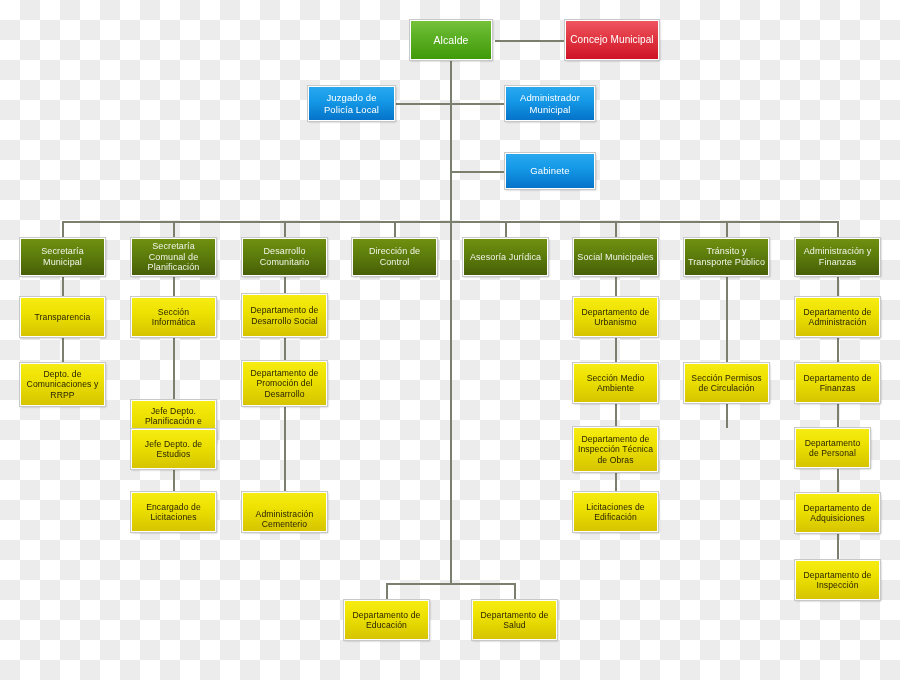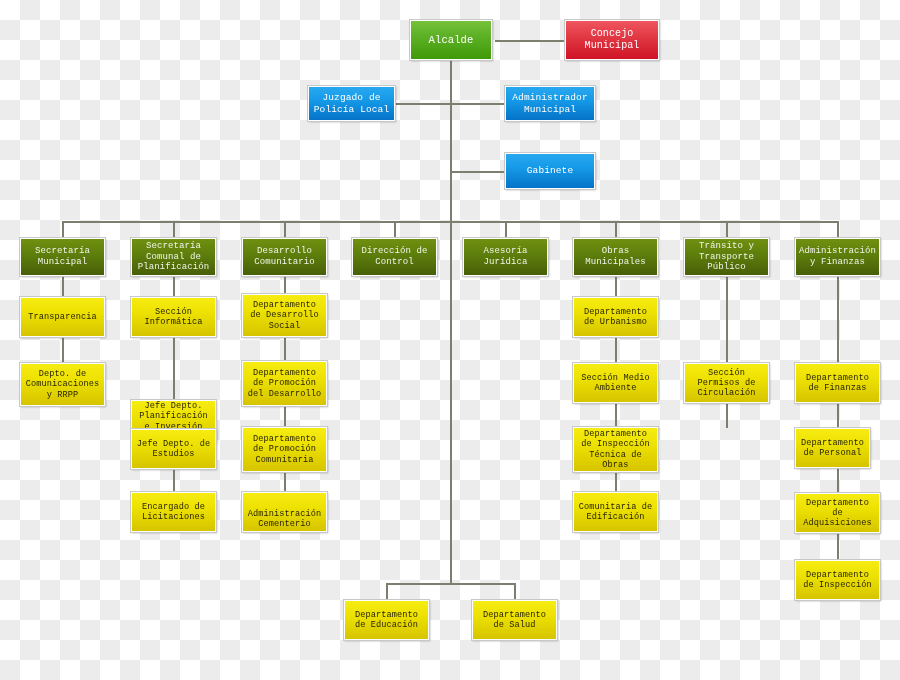--- a/index.html
+++ b/index.html
@@ -10,21 +10,20 @@
   }
   #canvas{
     position:relative;
     width:900px;height:680px;
     background-color:#ffffff;
     background-image:
       linear-gradient(45deg,#ececec 25%,transparent 25%,transparent 75%,#ececec 75%,#ececec),
       linear-gradient(45deg,#ececec 25%,transparent 25%,transparent 75%,#ececec 75%,#ececec);
     background-size:40px 40px;
     background-position:0 0,20px 20px;
-    font-family:Liberation Mono, monospace;
   }
 
   
   .ln{position:absolute;background:#7a7f6e;}
   .ln.h{height:2px;}
   .ln.v{width:2px;}
 
   
   .node{
     position:absolute;
@@ -127,21 +126,21 @@
   <div class="node n-dept" style="left:242px;top:238px;width:85px;height:38px;">
     <span>Desarrollo Comunitario</span>
   </div>
   <div class="node n-dept" style="left:352px;top:238px;width:85px;height:38px;">
     <span>Dirección de Control</span>
   </div>
   <div class="node n-dept" style="left:463px;top:238px;width:85px;height:38px;">
     <span>Asesoría Jurídica</span>
   </div>
   <div class="node n-dept" style="left:573px;top:238px;width:85px;height:38px;">
-    <span>Obras Municipales</span>
+    <span>Social Municipales</span>
   </div>
   <div class="node n-dept" style="left:684px;top:238px;width:85px;height:38px;">
     <span>Tránsito y Transporte Público</span>
   </div>
   <div class="node n-dept" style="left:795px;top:238px;width:85px;height:38px;">
     <span>Administración y Finanzas</span>
   </div>
 
   <div class="node n-unit" style="left:20px;top:297px;width:85px;height:40px;">
     <span>Transparencia</span>
@@ -162,44 +161,44 @@
   <div class="node n-unit" style="left:131px;top:492px;width:85px;height:40px;">
     <span>Encargado de Licitaciones</span>
   </div>
 
   <div class="node n-unit" style="left:242px;top:294px;width:85px;height:43px;">
     <span>Departamento de Desarrollo Social</span>
   </div>
   <div class="node n-unit" style="left:242px;top:361px;width:85px;height:45px;">
     <span>Departamento de Promoción del Desarrollo</span>
   </div>
-  <div class="node n-unit" style="left:242px;top:427px;width:85px;height:45px;">
-    <span>Departamento de Promoción Comunitaria</span>
-  </div>
   <div class="node n-unit" style="left:242px;top:492px;width:85px;height:40px;align-items:flex-end;">
     <span>Administración Cementerio</span>
   </div>
 
   <div class="node n-unit" style="left:573px;top:297px;width:85px;height:40px;">
     <span>Departamento de Urbanismo</span>
   </div>
   <div class="node n-unit" style="left:573px;top:363px;width:85px;height:40px;">
     <span>Sección Medio Ambiente</span>
   </div>
   <div class="node n-unit" style="left:573px;top:427px;width:85px;height:45px;">
     <span>Departamento de Inspección Técnica de Obras</span>
   </div>
   <div class="node n-unit" style="left:573px;top:492px;width:85px;height:40px;">
-    <span>Comunitaria de Edificación</span>
+    <span>Licitaciones de Edificación</span>
   </div>
 
   <div class="node n-unit" style="left:684px;top:363px;width:85px;height:40px;">
     <span>Sección Permisos de Circulación</span>
   </div>
 
+  <div class="node n-unit" style="left:795px;top:297px;width:85px;height:40px;">
+    <span>Departamento de Administración</span>
+  </div>
   <div class="node n-unit" style="left:795px;top:363px;width:85px;height:40px;">
     <span>Departamento de Finanzas</span>
   </div>
   <div class="node n-unit" style="left:795px;top:428px;width:75px;height:40px;">
     <span>Departamento de Personal</span>
   </div>
   <div class="node n-unit" style="left:795px;top:493px;width:85px;height:40px;">
     <span>Departamento de Adquisiciones</span>
   </div>
   <div class="node n-unit" style="left:795px;top:560px;width:85px;height:40px;">

